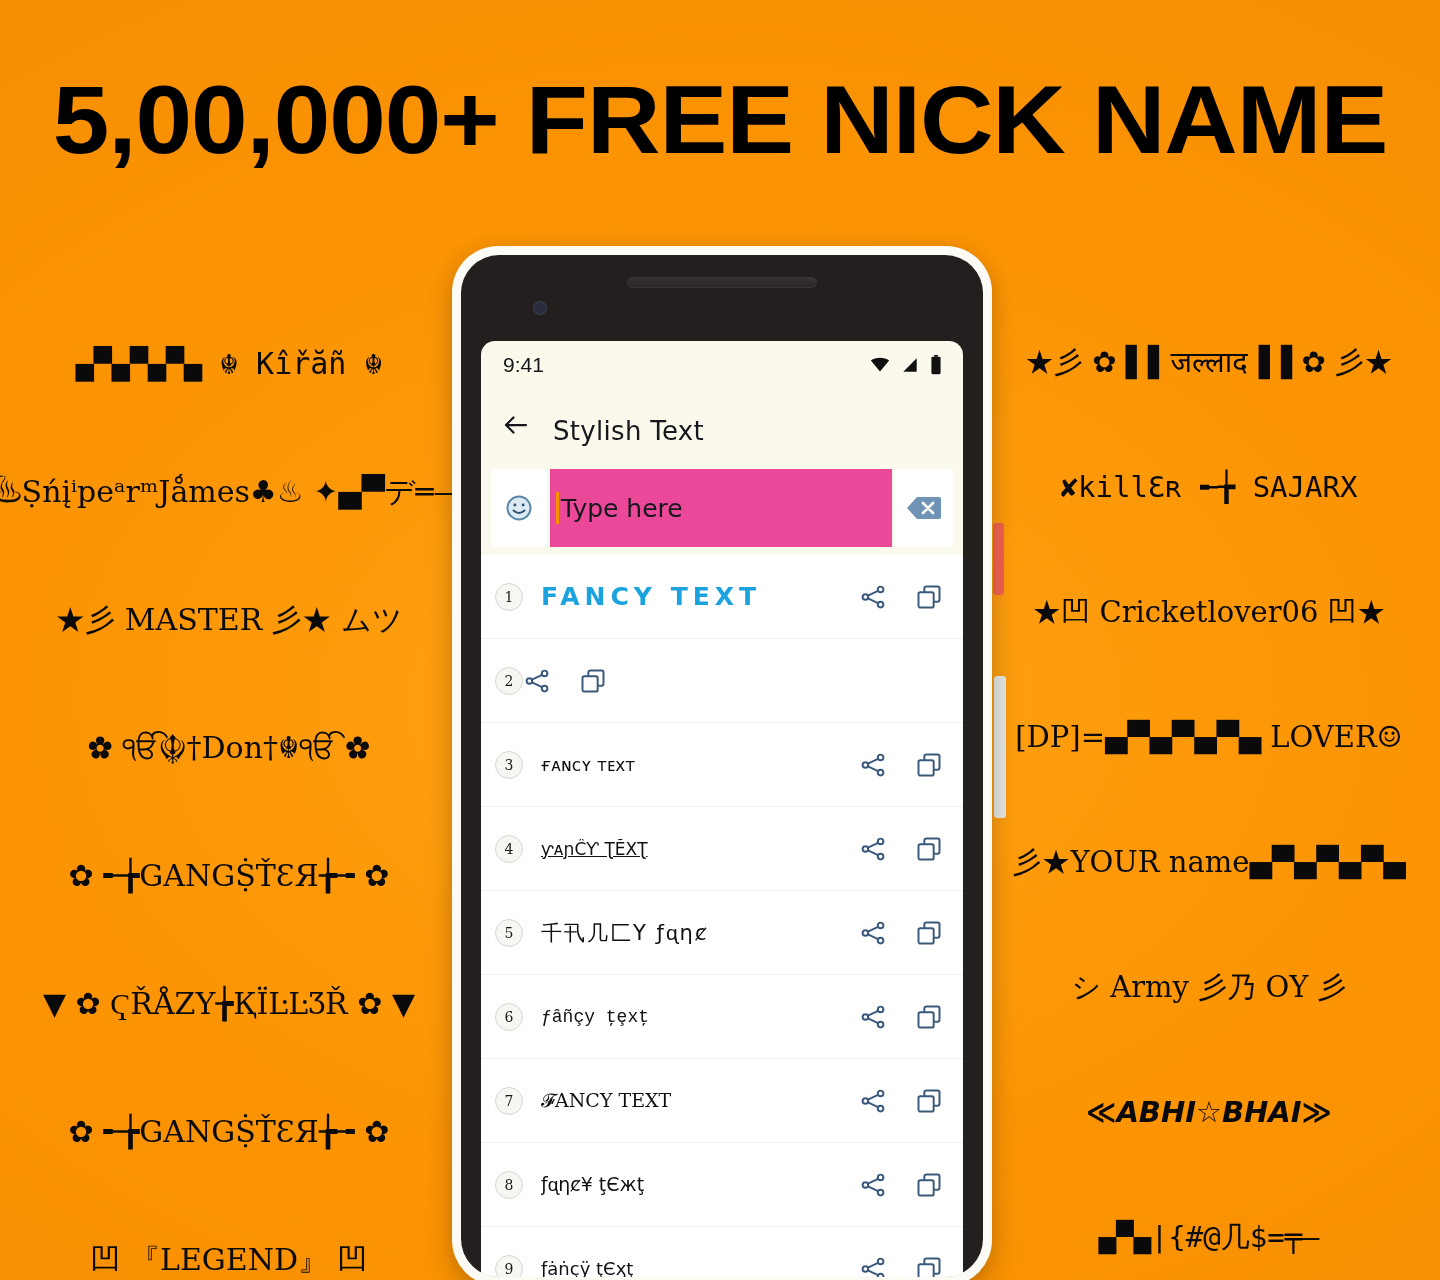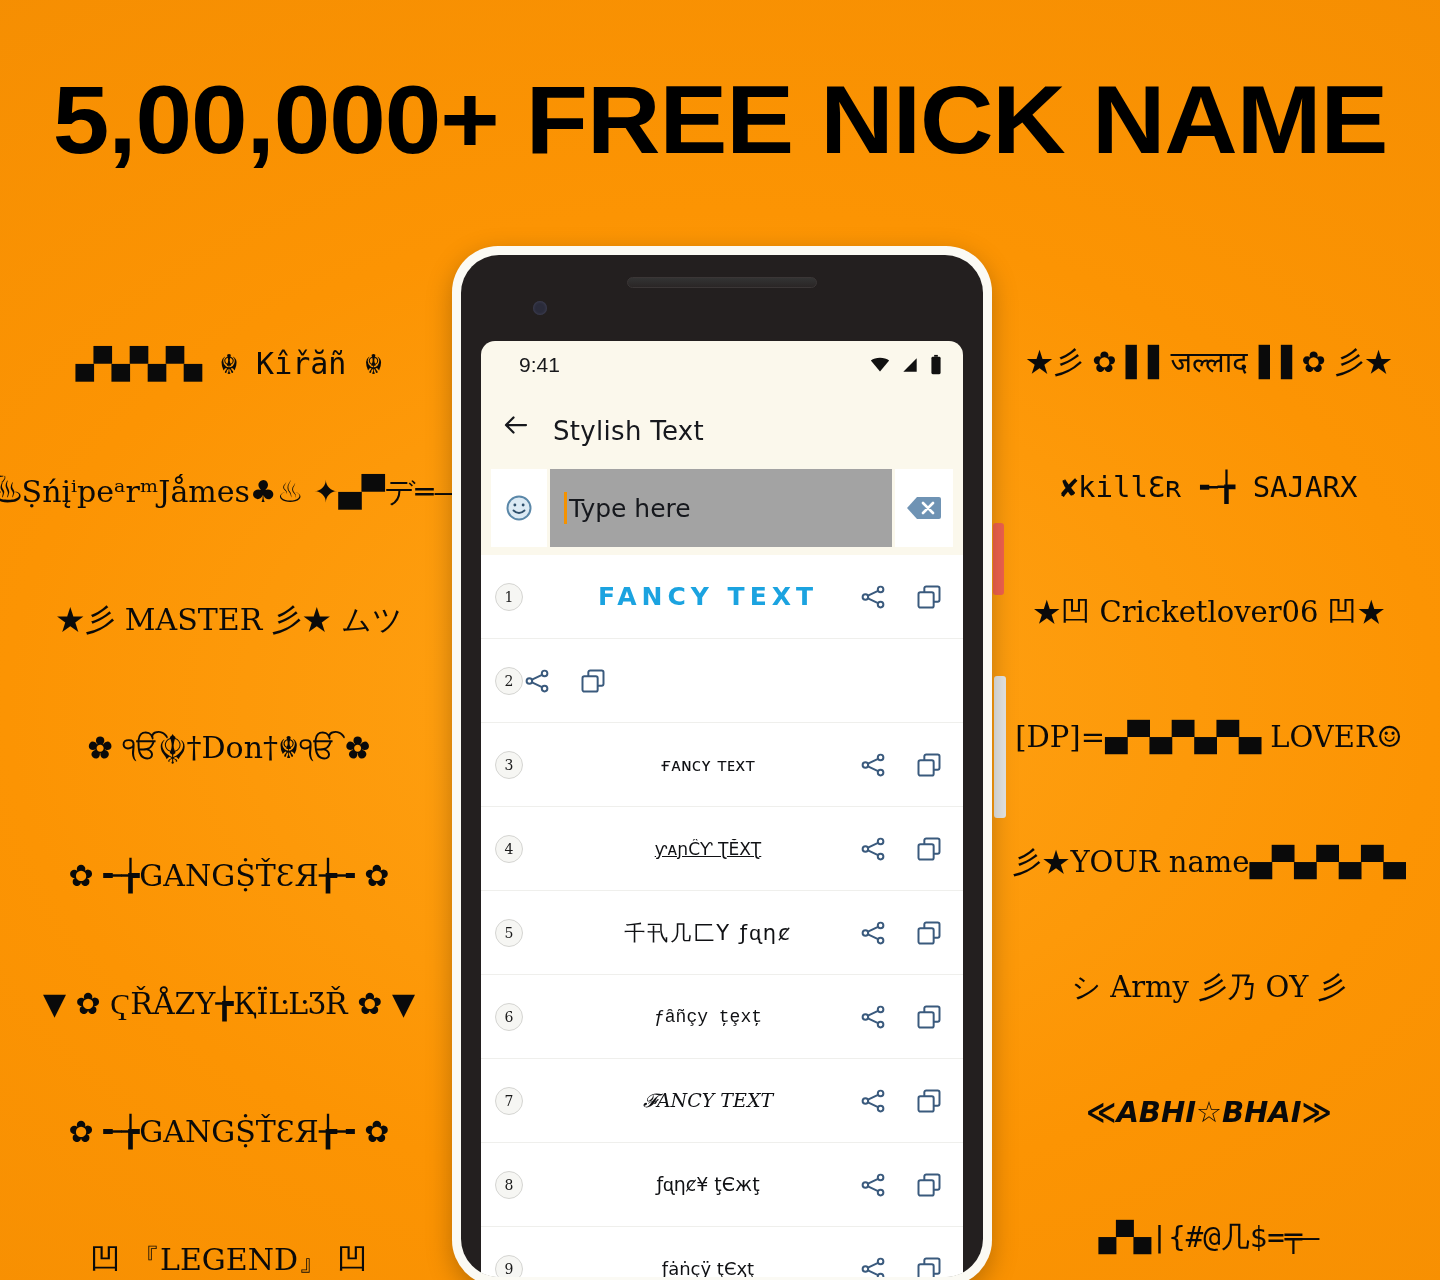--- a/index.html
+++ b/index.html
@@ -131,21 +131,21 @@
     background: #FBF8EC;
     border-radius: 14px 14px 0 0;
     overflow: hidden;
   }
 
   .statusbar {
     height: 48px;
     display: flex;
     align-items: center;
     justify-content: space-between;
-    padding: 0 20px 0 38px;
+    padding: 0 20px 0 22px;
   }
   .status-time {
     font-size: 21px;
     color: #17181b;
     font-family: "Liberation Sans", sans-serif;
   }
   .status-icons { display: flex; align-items: center; gap: 9px; }
 
   .appbar {
     height: 72px;
@@ -177,24 +177,24 @@
   }
   .emoji-cell {
     width: 56px;
     background: #fff;
     display: flex;
     align-items: center;
     justify-content: center;
   }
   .text-cell {
     flex: 1;
-    background: #a3a3a3;
-    display: flex;
-    align-items: center;
-    padding-left: 14px;
+    background: #ec4899;
+    display: flex;
+    align-items: center;
+    padding-left: 6px;
     position: relative;
   }
   .caret {
     width: 3px;
     height: 32px;
     background: #F59200;
     margin-right: 2px;
   }
   .placeholder {
     font-size: 25px;
@@ -231,40 +231,39 @@
     color: #1a1a1a;
     font-size: 14px;
     display: flex;
     align-items: center;
     justify-content: center;
     flex: 0 0 auto;
     font-family: "DejaVu Serif", "Liberation Serif", serif;
   }
   .result-text {
     flex: 1;
-    margin-left: 34px;
+    margin-left: 18px;
     color: #101114;
     font-family: "DejaVu Sans", "Liberation Sans", sans-serif;
     white-space: nowrap;
     overflow: hidden;
-    text-align: center;
   }
   .result-row.highlight .result-text {
     color: #1BA3E0;
     font-size: 25px;
     font-weight: 700;
     letter-spacing: 5px;
   }
   .result-row .result-text { font-size: 20px; }
   .r2 { font-size: 21px !important; letter-spacing: 0.5px; }
   .r3 { font-size: 17px !important; }
   .r4 { font-size: 17px !important; text-decoration: underline; }
   .r5 { font-size: 21px !important; letter-spacing: 2px; }
   .r6 { font-size: 18px !important; font-family: Liberation Mono, monospace; }
-  .r7 { font-size: 19px !important; font-family: "DejaVu Serif", serif !important; font-style: italic; }
+  .r7 { font-size: 19px !important; font-family: "DejaVu Serif", serif !important; }
   .r8 { font-size: 19px !important; }
   .r9 { font-size: 18px !important; }
 
   .row-actions { display: flex; align-items: center; gap: 28px; flex: 0 0 auto; }
   .act-icon { width: 28px; height: 28px; display: block; cursor: pointer; }
 </style>
 </head>
 <body>
 
 <div class="bg-wrap"></div>

